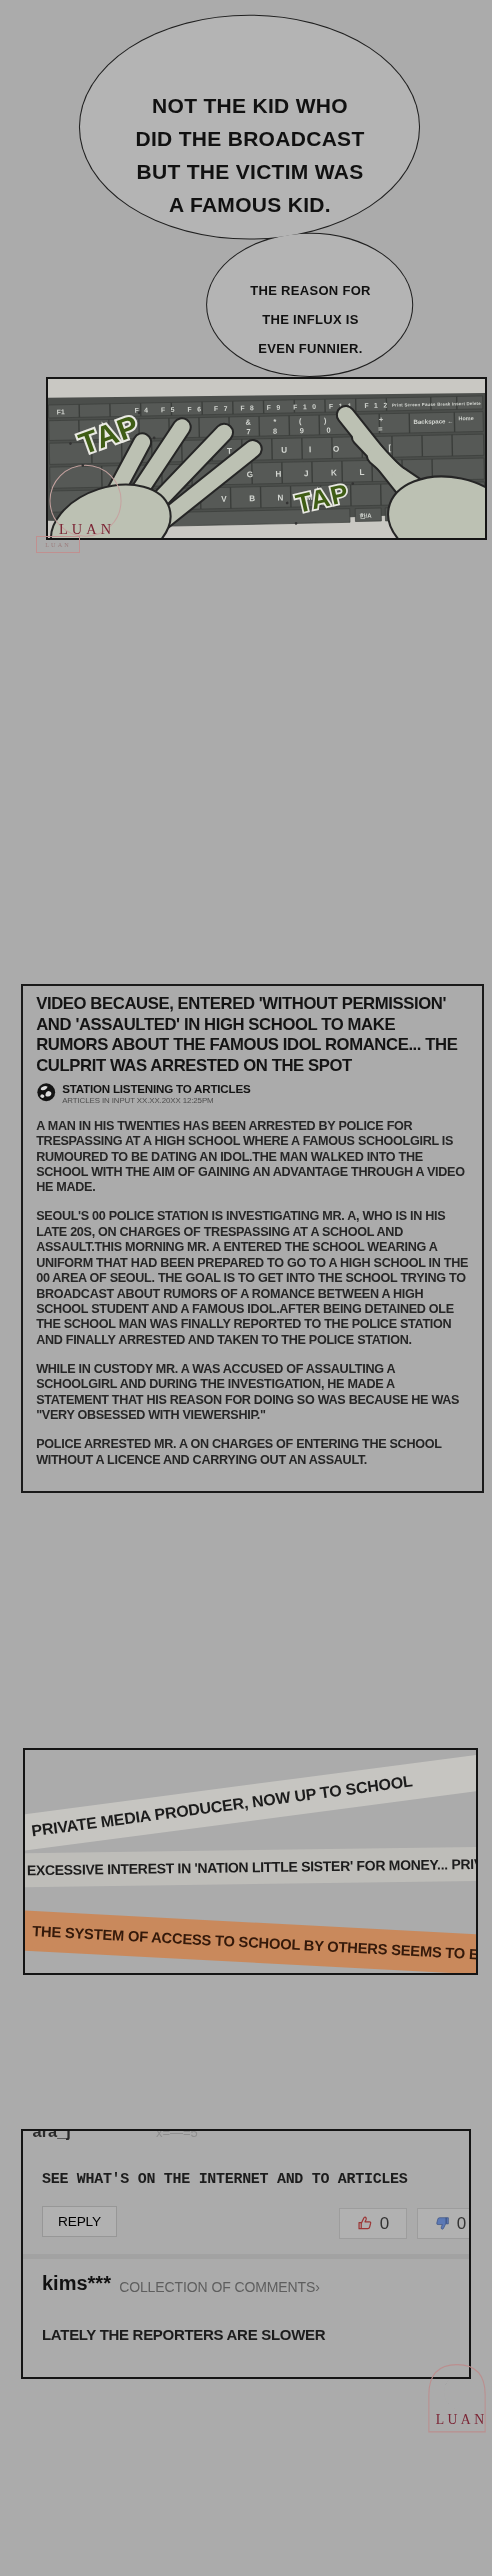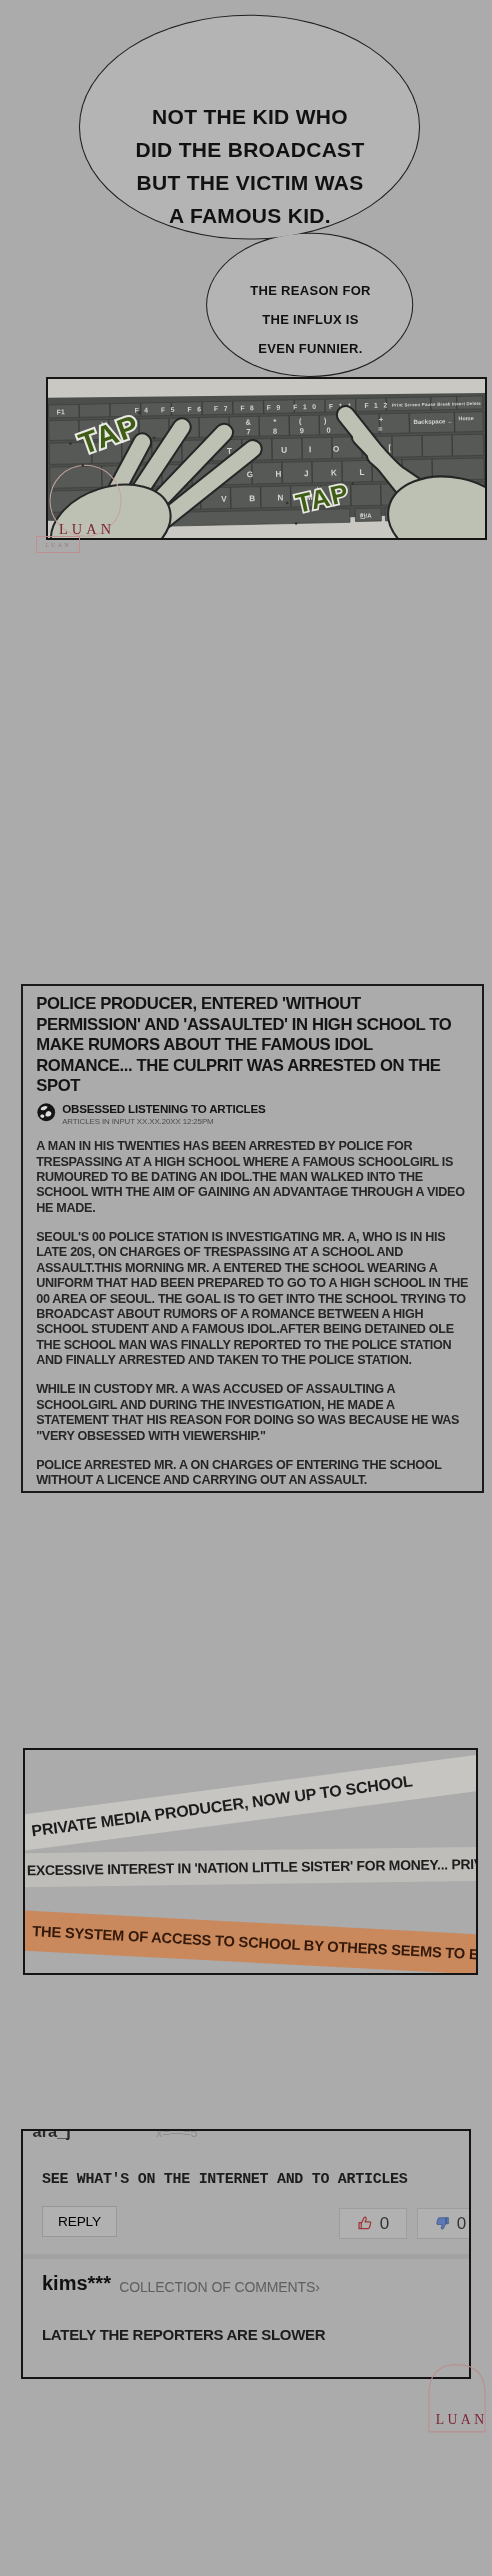--- a/index.html
+++ b/index.html
@@ -8,21 +8,21 @@
     background:#ababab;
     font-family:"Liberation Sans", sans-serif;
     overflow:hidden;
   }
   .abs{position:absolute;}
   
   .bubble-text{
     position:absolute;text-align:center;white-space:pre-line;
     color:#111;font-weight:bold;
   }
-  .bt1{left:96px;top:100px;width:308px;font-size:21px;line-height:33px;letter-spacing:0.3px;}
+  .bt1{left:96px;top:89px;width:308px;font-size:21px;line-height:33px;letter-spacing:0.3px;}
   .bt2{left:208px;top:276px;width:205px;font-size:13px;line-height:29px;letter-spacing:0.3px;}
   
   .kb-panel{
     left:46px;top:377px;width:437px;height:159px;
     border:2.1px solid #151515;background:#c9c8c3;overflow:hidden;
   }
   .wm-small-box{
     left:36px;top:536px;width:42px;height:15px;
     border:0.7px solid #c09090;display:flex;align-items:center;justify-content:center;
     font-family:"Liberation Serif",serif;font-size:6.2px;letter-spacing:2.1px;color:#9b7d7d;
@@ -183,30 +183,30 @@
     <text text-anchor="middle" font-size="38" font-weight="bold" fill="#3f5d15" stroke="#e9e9e3" stroke-width="5" paint-order="stroke" letter-spacing="2">TAP</text>
     <circle cx="-52" cy="-18" r="2" fill="#333"></circle>
         <circle cx="48" cy="-24" r="2" fill="#333"></circle>
         <circle cx="-46" cy="14" r="2" fill="#333"></circle>
   </g>
 </svg>
 </div>
 <div class="abs wm-small-box">LUAN</div>
 
 <div class="abs article-box">
-  <div class="headline">POLICE PRODUCER, ENTERED 'WITHOUT PERMISSION' AND 'ASSAULTED' IN HIGH SCHOOL TO MAKE RUMORS ABOUT THE FAMOUS IDOL ROMANCE... THE CULPRIT WAS ARRESTED ON THE SPOT</div>
+  <div class="headline">VIDEO BECAUSE, ENTERED 'WITHOUT PERMISSION' AND 'ASSAULTED' IN HIGH SCHOOL TO MAKE RUMORS ABOUT THE FAMOUS IDOL ROMANCE... THE CULPRIT WAS ARRESTED ON THE SPOT</div>
   <div class="byline">
     <svg width="20.5" height="20.5" viewBox="0 0 30 30">
       <circle cx="15" cy="15" r="13" fill="#141414"></circle>
       <path fill="#dcdcdc" d="M8,8 q5,-4 9,-1 q-2,5 -7,5 q-5,0 -2,-4 Z"></path>
       <path fill="#dcdcdc" d="M18,13 q6,1 4,6 q-4,4 -8,1 q-1,-5 4,-7 Z"></path>
       <path fill="#dcdcdc" d="M9,18 q4,1 3,4 q-3,3 -6,-1 q1,-3 3,-3 Z"></path>
     </svg>
     <div class="byline-col">
-      <div class="byline-title">OBSESSED LISTENING TO ARTICLES</div>
+      <div class="byline-title">STATION LISTENING TO ARTICLES</div>
       <div class="byline-sub">ARTICLES IN INPUT XX.XX.20XX 12:25PM</div>
     </div>
   </div>
   <p class="body-p">A MAN IN HIS TWENTIES HAS BEEN ARRESTED BY POLICE FOR TRESPASSING AT A HIGH SCHOOL WHERE A FAMOUS SCHOOLGIRL IS RUMOURED TO BE DATING AN IDOL.THE MAN WALKED INTO THE SCHOOL WITH THE AIM OF GAINING AN ADVANTAGE THROUGH A VIDEO HE MADE.</p>
   <p class="body-p">SEOUL'S 00 POLICE STATION IS INVESTIGATING MR. A, WHO IS IN HIS LATE 20S, ON CHARGES OF TRESPASSING AT A SCHOOL AND ASSAULT.THIS MORNING MR. A ENTERED THE SCHOOL WEARING A UNIFORM THAT HAD BEEN PREPARED TO GO TO A HIGH SCHOOL IN THE 00 AREA OF SEOUL. THE GOAL IS TO GET INTO THE SCHOOL TRYING TO BROADCAST ABOUT RUMORS OF A ROMANCE BETWEEN A HIGH SCHOOL STUDENT AND A FAMOUS IDOL.AFTER BEING DETAINED OLE THE SCHOOL MAN WAS FINALLY REPORTED TO THE POLICE STATION AND FINALLY ARRESTED AND TAKEN TO THE POLICE STATION.</p>
   <p class="body-p">WHILE IN CUSTODY MR. A WAS ACCUSED OF ASSAULTING A SCHOOLGIRL AND DURING THE INVESTIGATION, HE MADE A STATEMENT THAT HIS REASON FOR DOING SO WAS BECAUSE HE WAS "VERY OBSESSED WITH VIEWERSHIP."</p>
   <p class="body-p">POLICE ARRESTED MR. A ON CHARGES OF ENTERING THE SCHOOL WITHOUT A LICENCE AND CARRYING OUT AN ASSAULT.</p>
 </div>
 
 <div class="abs strips-box">

